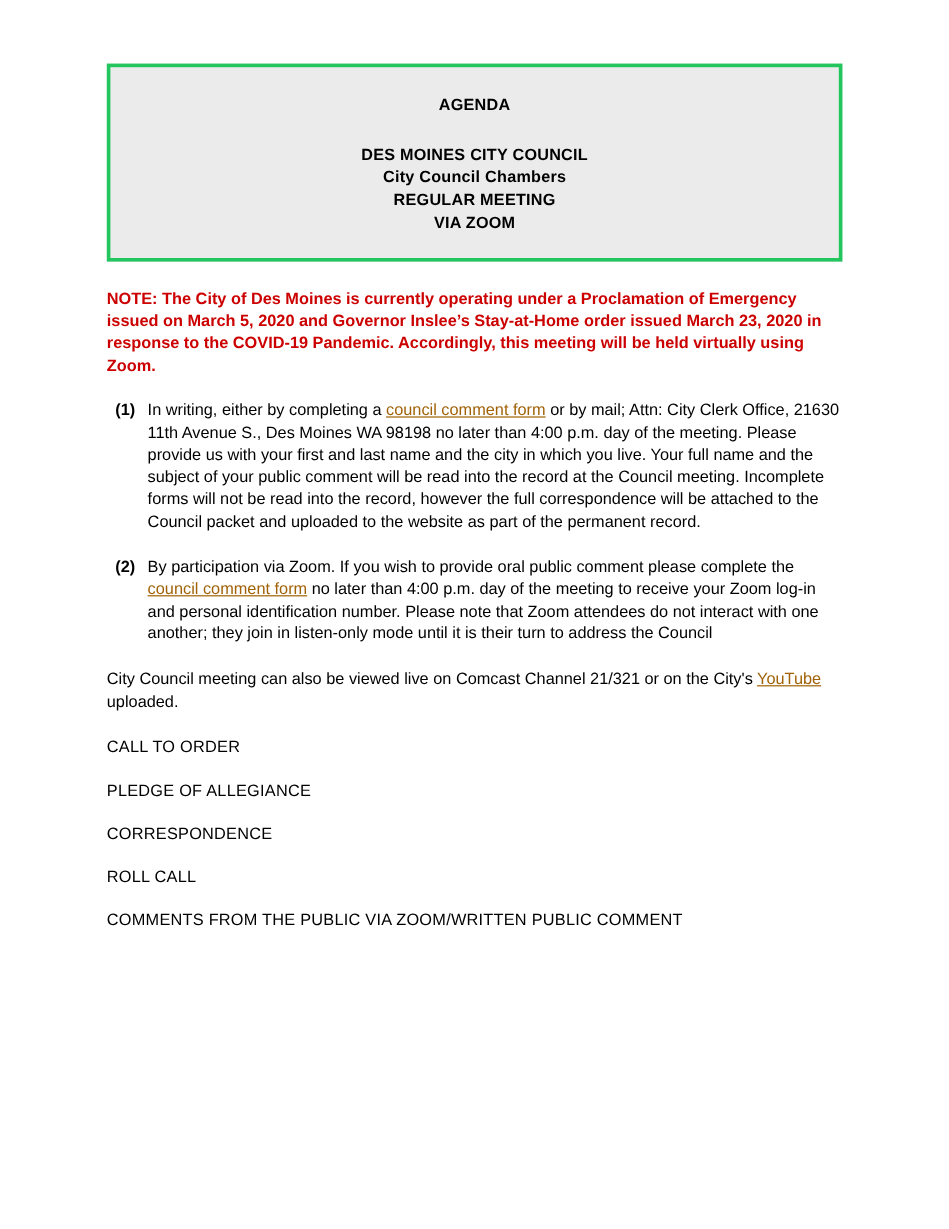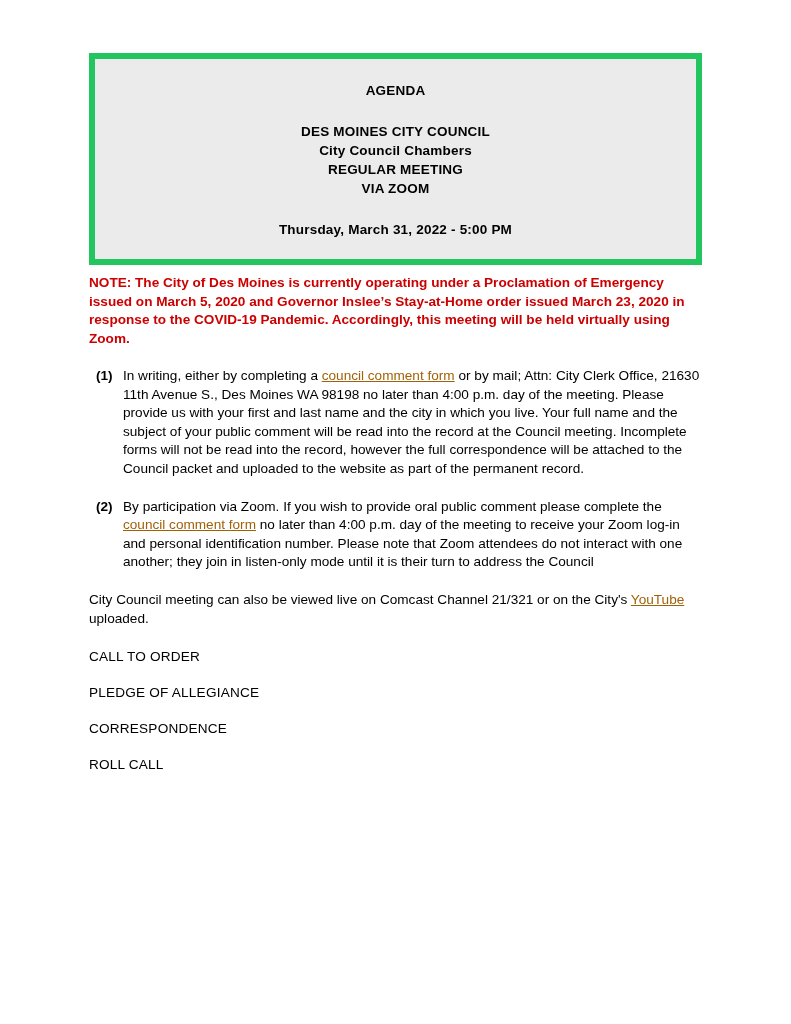--- a/index.html
+++ b/index.html
@@ -23,21 +23,21 @@
   }
   .content {
     position: absolute;
     left: 89px;
     top: 53px;
     width: 613px;
   }
 
   
   .header-box {
-    border: 6px solid #22c55e;
+    border: 3px solid #22c55e;
     background: #ebebeb;
     padding: 22px 10px 20px 10px;
     text-align: center;
     box-sizing: border-box;
   }
   .header-box .line {
     font-weight: bold;
     font-size: 13.5px;
     line-height: 19px;
     letter-spacing: 0.2px;
@@ -48,21 +48,21 @@
   .header-box .datetime {
     margin-top: 22px;
   }
 
   
   .notice {
     color: #cc0000;
     font-weight: bold;
     font-size: 13.6px;
     line-height: 18.5px;
-    margin-top: 9px;
+    margin-top: 22px;
   }
   .notice-2 {
     color: #cc0000;
     font-weight: bold;
     font-size: 13.6px;
     line-height: 18.5px;
     margin-top: 19px;
   }
 
   
@@ -106,21 +106,20 @@
 
 <div class="page">
   <div class="content">
 
     <div class="header-box">
       <div class="line agenda-title">AGENDA</div>
       <div class="line">DES MOINES CITY COUNCIL</div>
       <div class="line">City Council Chambers</div>
       <div class="line">REGULAR MEETING</div>
       <div class="line">VIA ZOOM</div>
-      <div class="line datetime">Thursday, March 31, 2022 - 5:00 PM</div>
     </div>
 
     <div class="notice">NOTE: The City of Des Moines is currently operating under a Proclamation of Emergency issued on March 5, 2020 and Governor Inslee’s Stay-at-Home order issued March 23, 2020 in response to the COVID-19 Pandemic. Accordingly, this meeting will be held virtually using Zoom.</div>
 
 
     <div class="num-item">
       <div class="num">(1)</div>
       <div class="txt"><span>In writing, either by completing a </span><a class="doc-link" href="#">council comment form</a><span> or by mail; Attn: City Clerk Office, 21630 11th Avenue S., Des Moines WA 98198 no later than 4:00 p.m. day of the meeting. Please provide us with your first and last name and the city in which you live. Your full name and the subject of your public comment will be read into the record at the Council meeting. Incomplete forms will not be read into the record, however the full correspondence will be attached to the Council packet and uploaded to the website as part of the permanent record.</span></div>
     </div>
 
@@ -128,15 +127,16 @@
       <div class="num">(2)</div>
       <div class="txt"><span>By participation via Zoom. If you wish to provide oral public comment please complete the </span><a class="doc-link" href="#">council comment form</a><span> no later than 4:00 p.m. day of the meeting to receive your Zoom log-in and personal identification number. Please note that Zoom attendees do not interact with one another; they join in listen-only mode until it is their turn to address the Council</span></div>
     </div>
 
     <div class="para"><span>City Council meeting can also be viewed live on Comcast Channel 21/321 or on the City's </span><a class="doc-link" href="#">YouTube</a><span> uploaded.</span></div>
 
     <div class="section">CALL TO ORDER</div>
     <div class="section">PLEDGE OF ALLEGIANCE</div>
     <div class="section">CORRESPONDENCE</div>
     <div class="section">ROLL CALL</div>
+    <div class="section">COMMENTS FROM THE PUBLIC VIA ZOOM/WRITTEN PUBLIC COMMENT</div>
 
   </div>
 </div>
 
 </body></html>

